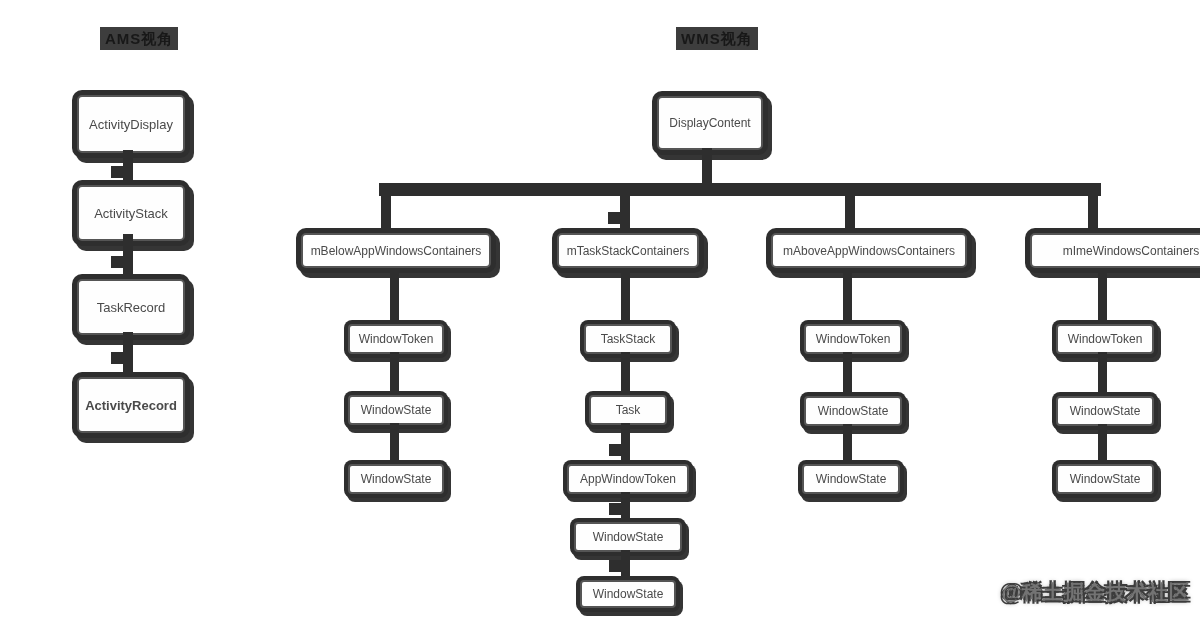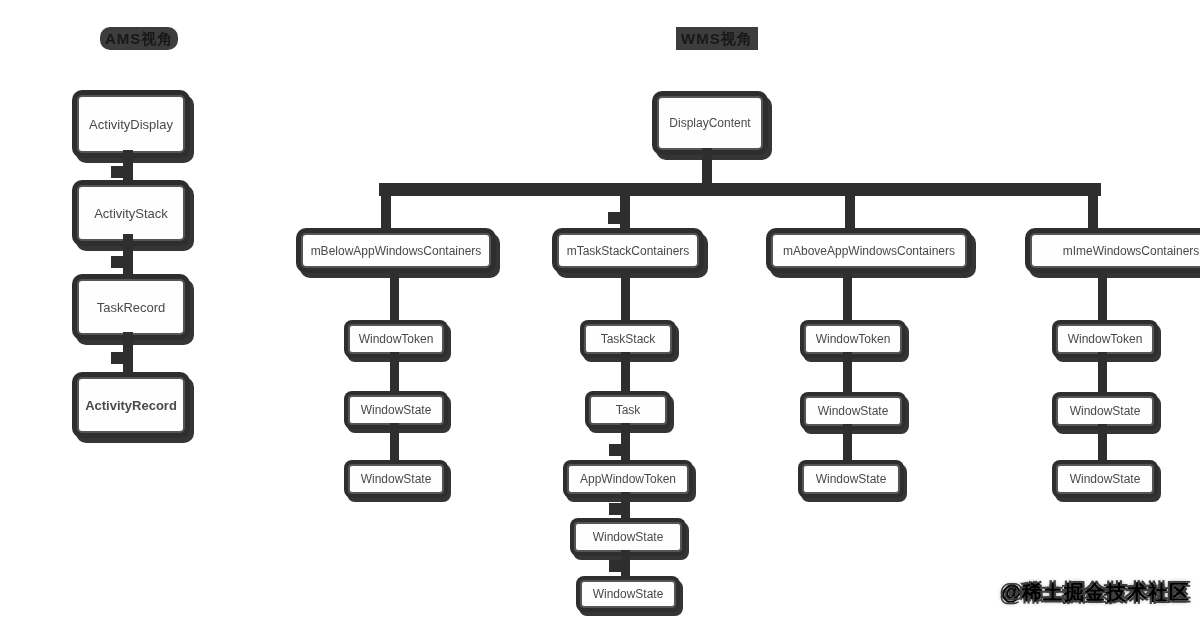--- a/index.html
+++ b/index.html
@@ -23,30 +23,30 @@
   
   .conn{position:absolute;background:#2e2e2e;}
   .jog{position:absolute;width:12px;height:12px;background:#2e2e2e;}
   
   .blob{
     position:absolute;background:#3d3d3d;color:#181818;font-weight:bold;
     font-size:15px;line-height:1;padding:4px 5px;letter-spacing:1px;
   }
   
   .watermark{
-    position:absolute;font-size:20px;font-weight:bold;color:#000000;letter-spacing:1px;
+    position:absolute;font-size:20px;font-weight:bold;color:#737373;letter-spacing:1px;
     text-shadow:-2px -2px 0 #3c3c3c,2px -2px 0 #3c3c3c,-2px 2px 0 #3c3c3c,2px 2px 0 #3c3c3c,0 0 5px #333333;
   }
 </style>
 </head>
 <body>
 
 <div id="stage">
 
-  <div class="blob" style="left:100px;top:27px;border-radius:10px;">AMS视角</div>
+  <div class="blob" style="left:100px;top:27px;">AMS视角</div>
 
   <div class="node big" style="left:77px;top:95px;width:104px;height:54px;">ActivityDisplay</div>
   <div class="conn" style="left:123px;top:150px;width:10px;height:38px;"></div>
   <div class="jog" style="left:111px;top:166px;"></div>
 
   <div class="node big" style="left:77px;top:185px;width:104px;height:52px;">ActivityStack</div>
   <div class="conn" style="left:123px;top:234px;width:10px;height:48px;"></div>
   <div class="jog" style="left:111px;top:256px;"></div>
 
   <div class="node big" style="left:77px;top:279px;width:104px;height:52px;">TaskRecord</div>

